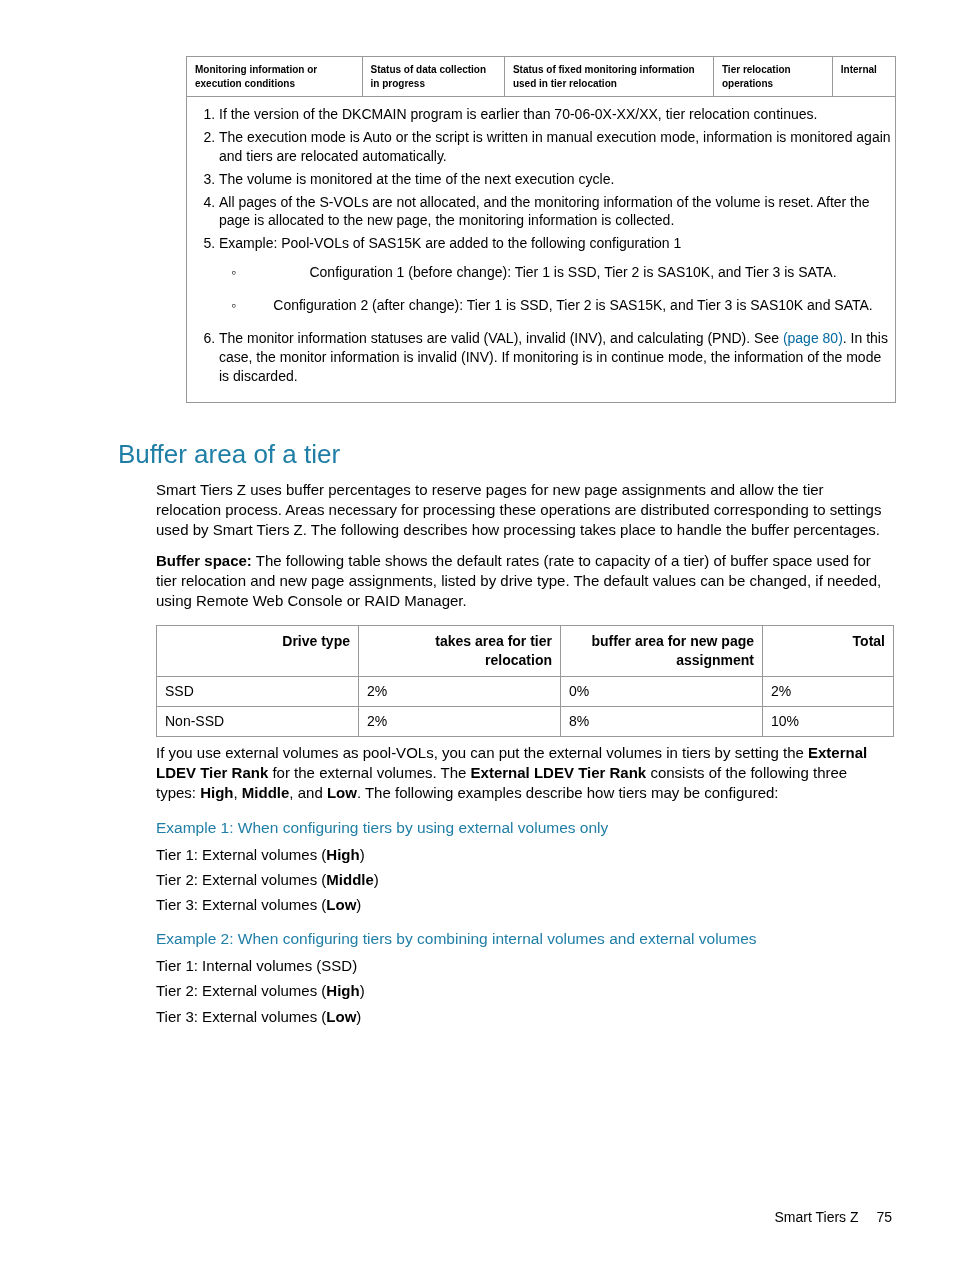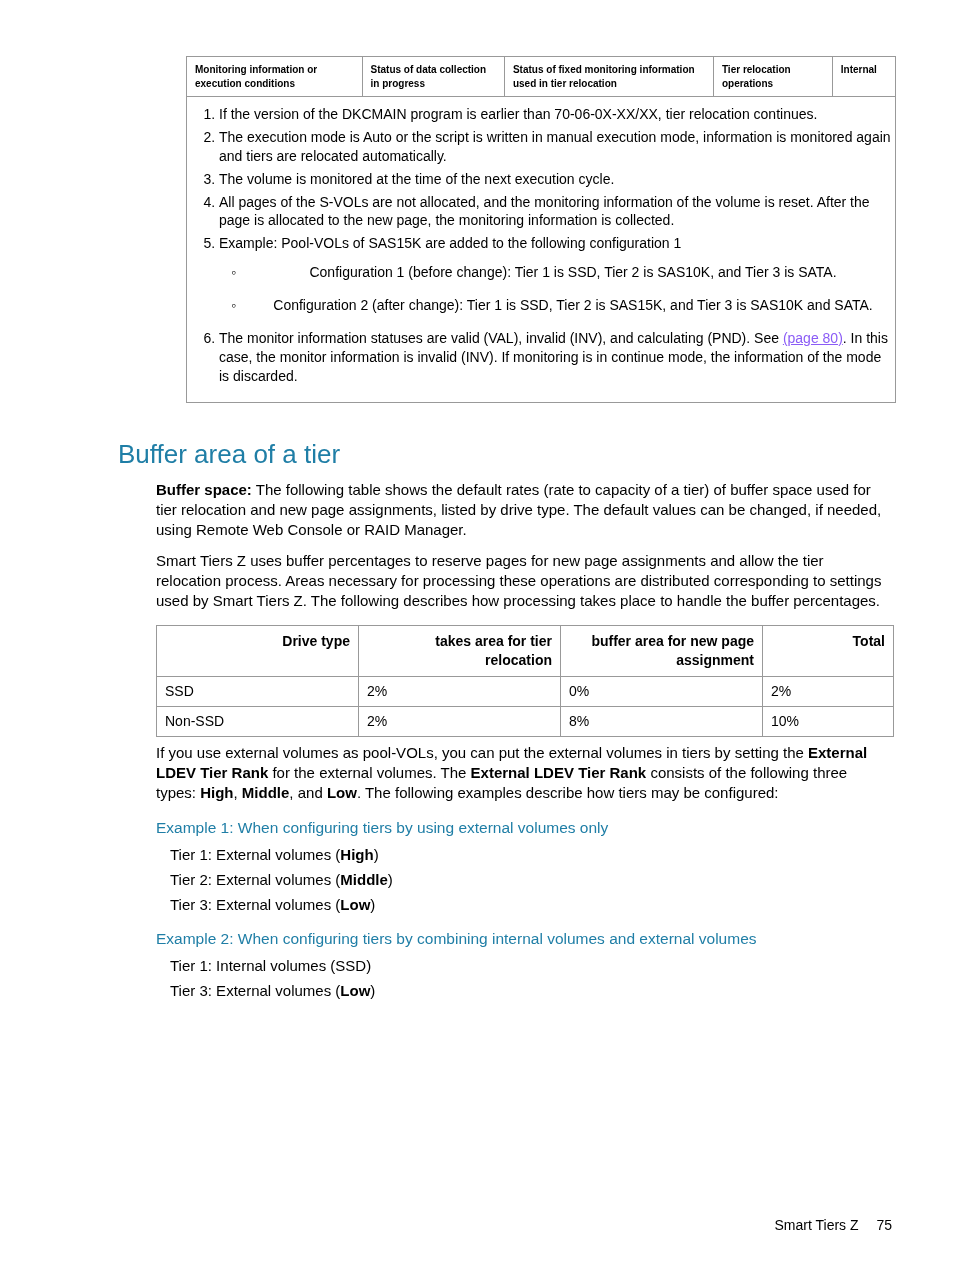--- a/index.html
+++ b/index.html
@@ -62,21 +62,21 @@
       margin-bottom: 14px;
       padding-left: 14px;
     }
     .notesCell ul.circ li::before {
       content: "\25E6";
       position: absolute;
       left: -6px;
       top: 0;
       font-size: 14px;
     }
-    .link { color: #8b5cf6; cursor: pointer; text-decoration: underline; }
+    .link { color: #0369a1; cursor: pointer; }
 
     h2.section-h {
       color: #1f7ea6;
       font-weight: normal;
       font-size: 26px;
       margin: 34px 0 8px 0;
     }
     h3.sub-h {
       color: #1f7ea6;
       font-weight: normal;
@@ -111,27 +111,27 @@
       font-weight: bold;
       vertical-align: top;
     }
     .tbl2 td {
       border: 1px solid #999;
       padding: 5px 8px;
       vertical-align: top;
     }
 
     .tierlist {
-      margin-left: 52px;
+      margin-left: 38px;
     }
     .tierlist div { margin: 5px 0; }
 
     .footer {
       position: absolute;
-      bottom: 36px;
+      bottom: 44px;
       right: 62px;
       font-size: 14px;
       color: #000;
     }
     .footer .pgnum { margin-left: 14px; }
 
     b { font-weight: bold; }
   </style>
 </head>
 <body>
@@ -167,24 +167,24 @@
               <span>The monitor information statuses are valid (VAL), invalid (INV), and calculating (PND). See </span><span class="link">(page 80)</span><span>. In this case, the monitor information is invalid (INV). If monitoring is in continue mode, the information of the mode is discarded.</span>
             </li>
           </ol>
         </td>
       </tr>
     </tbody>
   </table>
 
   <h2 class="section-h">Buffer area of a tier</h2>
   <div class="body-text">
+    <p>Smart Tiers Z uses buffer percentages to reserve pages for new page assignments and allow the tier relocation process. Areas necessary for processing these operations are distributed corresponding to settings used by Smart Tiers Z. The following describes how processing takes place to handle the buffer percentages.</p>
     <p>
       <b>Buffer space:</b><span> The following table shows the default rates (rate to capacity of a tier) of buffer space used for tier relocation and new page assignments, listed by drive type. The default values can be changed, if needed, using Remote Web Console or RAID Manager.</span>
     </p>
-    <p>Smart Tiers Z uses buffer percentages to reserve pages for new page assignments and allow the tier relocation process. Areas necessary for processing these operations are distributed corresponding to settings used by Smart Tiers Z. The following describes how processing takes place to handle the buffer percentages.</p>
   </div>
 
   <table class="tbl2">
     <thead>
       <tr>
         <th style="width:185px">Drive type</th>
         <th style="width:185px">takes area for tier relocation</th>
         <th style="width:185px">buffer area for new page assignment</th>
         <th>Total</th>
       </tr>
@@ -214,20 +214,21 @@
   <h4 class="ex-h">Example 1: When configuring tiers by using external volumes only</h4>
   <div class="tierlist">
     <div><span>Tier 1: External volumes (</span><b>High</b><span>)</span></div>
     <div><span>Tier 2: External volumes (</span><b>Middle</b><span>)</span></div>
     <div><span>Tier 3: External volumes (</span><b>Low</b><span>)</span></div>
   </div>
 
   <h4 class="ex-h">Example 2: When configuring tiers by combining internal volumes and external volumes</h4>
   <div class="tierlist">
     <div>Tier 1: Internal volumes (SSD)</div>
+    <div><span>Tier 2: External volumes (</span><b>High</b><span>)</span></div>
     <div><span>Tier 3: External volumes (</span><b>Low</b><span>)</span></div>
   </div>
 
 </div>
 
 <div class="footer">
   <span>Smart Tiers Z</span>
   <span class="pgnum">75</span>
 </div>
 

